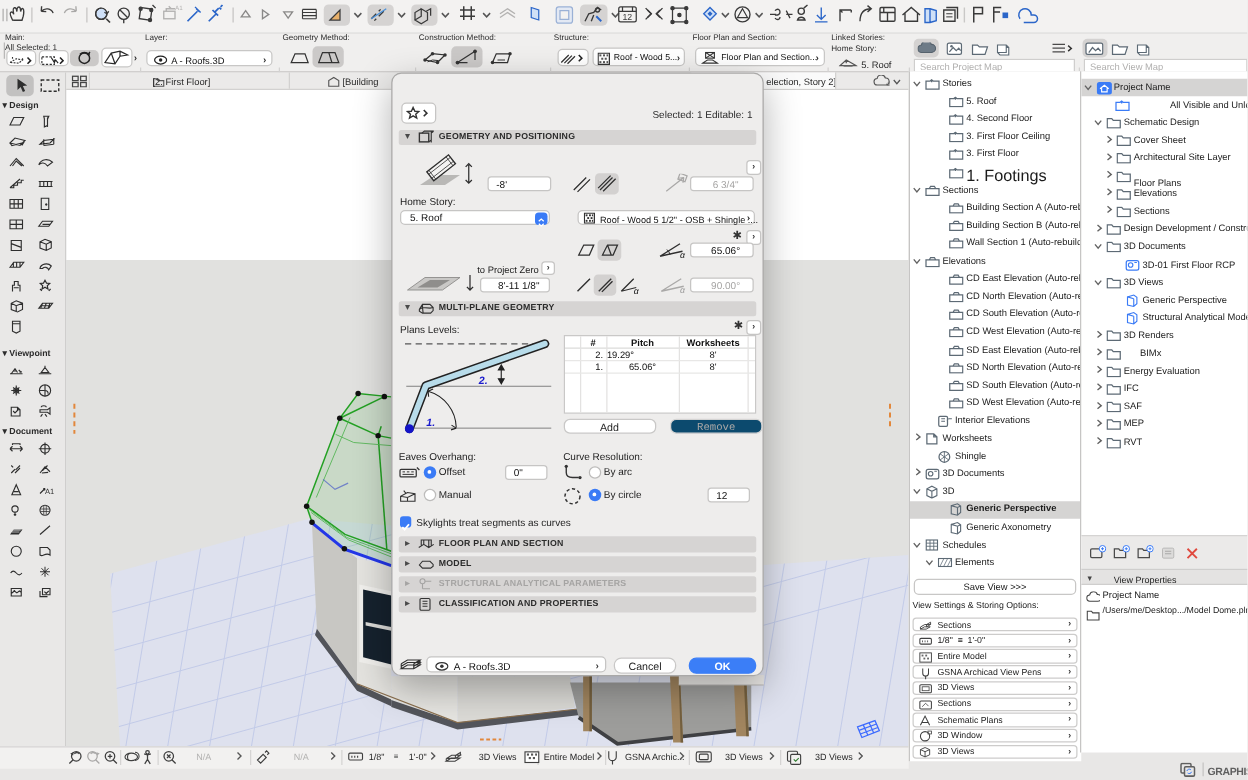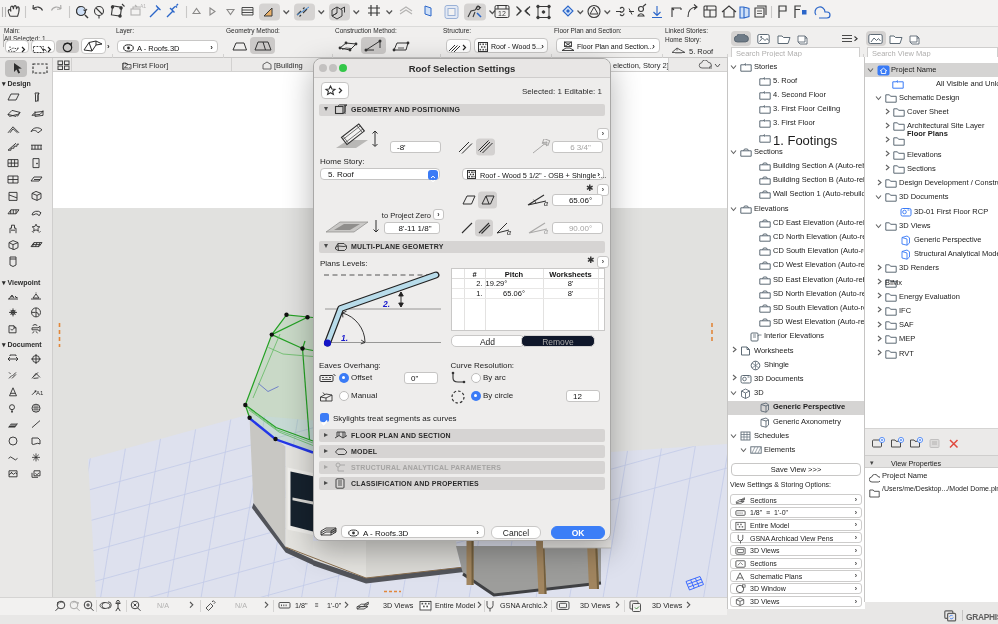--- a/index.html
+++ b/index.html
@@ -1037,21 +1037,21 @@
       </div>
       <div style="position:absolute;left:42px;top:64.3px;font-size:7.5px;color:#1b1b1b;white-space:nowrap;">Architectural Site Layer</div>
       <svg width="7" height="7" style="position:absolute;left:19px;top:79px;">
         <path d="M2 1 L5 3.5 L2 6" fill="none" stroke="#636363" stroke-width="1.1"></path>
       </svg>
       <div style="position:absolute;left:28px;top:77px;width:14px;height:14px;">
         <svg width="12" height="9" viewBox="0 0 12 9" style="position:absolute;top:2.5px;">
           <path d="M0.8 8.2 V0.8 h3.6 l1.2 1.5 h5.6 V8.2 Z" fill="none" stroke="#5d6a75" stroke-width="1"></path>
         </svg>
       </div>
-      <div style="position:absolute;left:42px;top:72px;font-size:7.5px;color:#1b1b1b;white-space:nowrap;font-weight:bold;">Floor Plans</div>
+      <div style="position:absolute;left:42px;top:85px;font-size:7.5px;color:#1b1b1b;white-space:nowrap;">Floor Plans</div>
       <svg width="7" height="7" style="position:absolute;left:19px;top:93.2px;">
         <path d="M2 1 L5 3.5 L2 6" fill="none" stroke="#636363" stroke-width="1.1"></path>
       </svg>
       <div style="position:absolute;left:28px;top:91.2px;width:14px;height:14px;">
         <svg width="12" height="9" viewBox="0 0 12 9" style="position:absolute;top:2.5px;">
           <path d="M0.8 8.2 V0.8 h3.6 l1.2 1.5 h5.6 V8.2 Z" fill="none" stroke="#5d6a75" stroke-width="1"></path>
         </svg>
       </div>
       <div style="position:absolute;left:42px;top:92.7px;font-size:7.5px;color:#1b1b1b;white-space:nowrap;">Elevations</div>
       <svg width="7" height="7" style="position:absolute;left:19px;top:107.4px;">
@@ -1120,21 +1120,21 @@
       </div>
       <div style="position:absolute;left:34px;top:206.29999999999995px;font-size:7.5px;color:#1b1b1b;white-space:nowrap;">3D Renders</div>
       <svg width="7" height="7" style="position:absolute;left:11px;top:220.99999999999994px;">
         <path d="M2 1 L5 3.5 L2 6" fill="none" stroke="#636363" stroke-width="1.1"></path>
       </svg>
       <div style="position:absolute;left:20px;top:218.99999999999994px;width:14px;height:14px;">
         <svg width="12" height="9" viewBox="0 0 12 9" style="position:absolute;top:2.5px;">
           <path d="M0.8 8.2 V0.8 h3.6 l1.2 1.5 h5.6 V8.2 Z" fill="none" stroke="#5d6a75" stroke-width="1"></path>
         </svg>
       </div>
-      <div style="position:absolute;left:20px;top:220.49999999999994px;font-size:7.5px;color:#1b1b1b;white-space:nowrap;">BIMx</div>
+      <div style="position:absolute;left:47px;top:220.49999999999994px;font-size:7.5px;color:#1b1b1b;white-space:nowrap;">BIMx</div>
       <svg width="7" height="7" style="position:absolute;left:11px;top:235.19999999999993px;">
         <path d="M2 1 L5 3.5 L2 6" fill="none" stroke="#636363" stroke-width="1.1"></path>
       </svg>
       <div style="position:absolute;left:20px;top:233.19999999999993px;width:14px;height:14px;">
         <svg width="12" height="9" viewBox="0 0 12 9" style="position:absolute;top:2.5px;">
           <path d="M0.8 8.2 V0.8 h3.6 l1.2 1.5 h5.6 V8.2 Z" fill="none" stroke="#5d6a75" stroke-width="1"></path>
         </svg>
       </div>
       <div style="position:absolute;left:34px;top:234.69999999999993px;font-size:7.5px;color:#1b1b1b;white-space:nowrap;">Energy Evaluation</div>
       <svg width="7" height="7" style="position:absolute;left:11px;top:249.39999999999992px;">
@@ -1216,26 +1216,20 @@
         <rect x="0.8" y="0.8" width="8" height="7.5" rx="1" fill="none" stroke="#5f5f5f" stroke-width="1.2"></rect>
         <rect x="3.6" y="3.4" width="8" height="7.5" rx="1" fill="#e8e7e6" stroke="#5f5f5f" stroke-width="1.2"></rect>
         <path d="M5.5 6.8 a2 2 0 0 1 3.2 -1 m0.6 1.6 a2 2 0 0 1 -3.2 1" fill="none" stroke="#3a7bf6" stroke-width="0.8"></path>
       </svg>
    <div class="abs" style="left:26px;top:2px;width:1px;height:11px;background:#c4c3c2;"></div>
    <div class="abs" style="left:30px;top:3.5px;font-size:8.4px;font-weight:bold;color:#5f5f5f;letter-spacing:-0.3px;">GRAPHISOFT<span style="color:#a5a4a3;font-weight:normal;font-size:8px;">&nbsp;ID</span></div>
  </div>
 
   <div class="abs" id="dialog" style="left:313px;top:58px;width:298px;height:483px;background:#eeedec;border:1px solid #a9a8a7;border-radius:8px;box-shadow:0 10px 30px rgba(0,0,0,0.3);box-sizing:border-box;z-index:50;">
 
-    <div class="abs" style="left:0;top:0;width:296px;height:18px;background:#e8e6e5;border-bottom:1px solid #cfcdcc;border-radius:8px 8px 0 0;">
-      <div class="abs" style="left:5px;top:5px;width:8px;height:8px;border-radius:50%;background:#c3c1c0;"></div>
-      <div class="abs" style="left:15px;top:5px;width:8px;height:8px;border-radius:50%;background:#c3c1c0;"></div>
-      <div class="abs" style="left:25px;top:5px;width:8px;height:8px;border-radius:50%;background:#34c749;"></div>
-      <div class="abs" style="left:0;top:3.5px;width:296px;text-align:center;font-size:9.5px;font-weight:bold;color:#2b2b2b;">Roof Selection Settings</div>
-    </div>
 
     <div class="abs" style="left:7px;top:23px;width:26px;height:15px;background:#fff;border:1px solid #c6c5c4;border-radius:4px;">
       <svg width="26" height="15" viewBox="0 0 26 15">
           <path d="M8.5 3 L9.9 6 L13 6.3 L10.6 8.3 L11.4 11.4 L8.5 9.7 L5.6 11.4 L6.4 8.3 L4 6.3 L7.1 6 Z" fill="none" stroke="#333" stroke-width="1.1"></path>
           <path d="M17 5 l2.5 2.5 L17 10" fill="none" stroke="#333" stroke-width="1.3"></path>
         </svg>
     </div>
     <div class="abs" style="right:8px;top:28px;font-size:8px;color:#2b2b2b;">Selected: 1 Editable: 1</div>
 
     <div class="abs secthdr" style="left:5px;top:44.5px;">
@@ -1373,21 +1367,21 @@
       <div class="abs" style="left:34px;top:0.5px;width:57px;text-align:center;font-weight:bold;">Pitch</div>
       <div class="abs" style="left:92px;top:0.5px;width:54px;text-align:center;font-weight:bold;">Worksheets</div>
       <div class="abs" style="left:13px;top:10px;width:18px;text-align:right;">2.</div>
         <div class="abs" style="left:34px;top:10px;width:57px;">19.29°</div>
         <div class="abs" style="left:92px;top:10px;width:54px;text-align:center;">8'</div>
       <div class="abs" style="left:13px;top:19.5px;width:18px;text-align:right;">1.</div>
         <div class="abs" style="left:34px;top:19.5px;width:57px;text-align:center;">65.06°</div>
         <div class="abs" style="left:92px;top:19.5px;width:54px;text-align:center;">8'</div>
     </div>
     <div class="abs btn" style="left:136.5px;top:275.5px;width:74px;height:12px;">Add</div>
-    <div class="abs btn" style="left:207px;top:275.5px;width:74px;height:12px;background:#0f172a;color:#a9a8a7;border-color:#d5d4d3;">Remove</div>
+    <div class="abs btn" style="left:222px;top:275.5px;width:74px;height:12px;background:#0c4a6e;color:#a9a8a7;border-color:#d5d4d3;font-family:Liberation Mono, monospace;">Remove</div>
 
     <div class="abs" style="left:5px;top:302px;font-size:8px;color:#1d1d1d;">Eaves Overhang:</div>
     <div class="abs" style="left:136.5px;top:302px;font-size:8px;color:#1d1d1d;">Curve Resolution:</div>
     <svg class="abs" style="left:5px;top:313px;" width="17" height="12" viewBox="0 0 17 12">
         <rect x="1" y="3.5" width="13" height="6" rx="1" fill="none" stroke="#333" stroke-width="1"></rect>
         <path d="M3 5.5 h2 M6.5 5.5 h2 M10 5.5 h2 M3 7.5 h9" stroke="#333" stroke-width="0.8"></path>
         <path d="M14.5 2 l2 2" stroke="#333" stroke-width="1"></path>
       </svg>
     <div class="radio on abs" style="left:24.5px;top:313.5px;"></div>
     <div class="abs" style="left:37px;top:314px;font-size:8px;color:#1d1d1d;">Offset</div>

